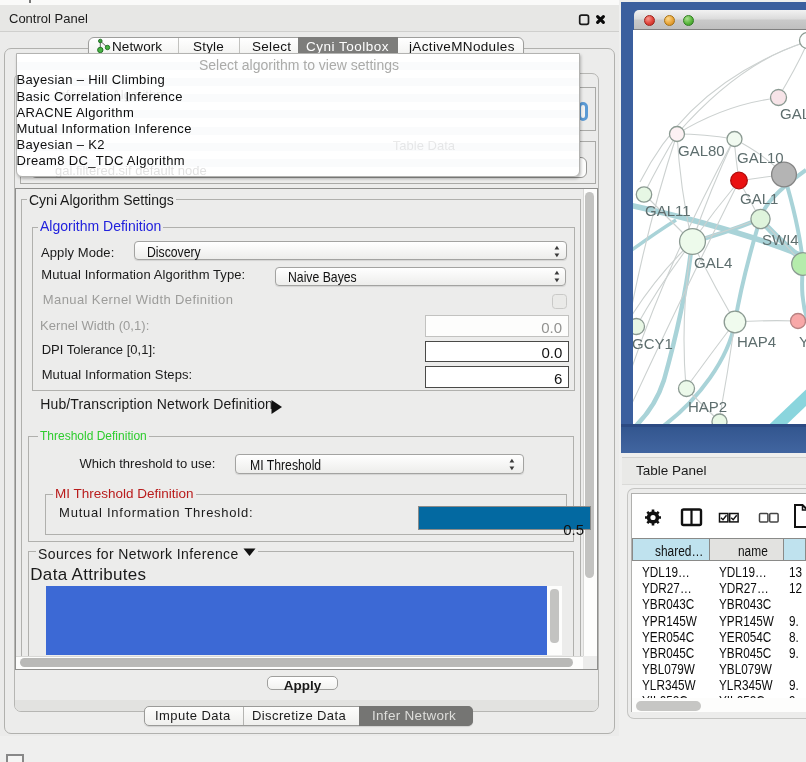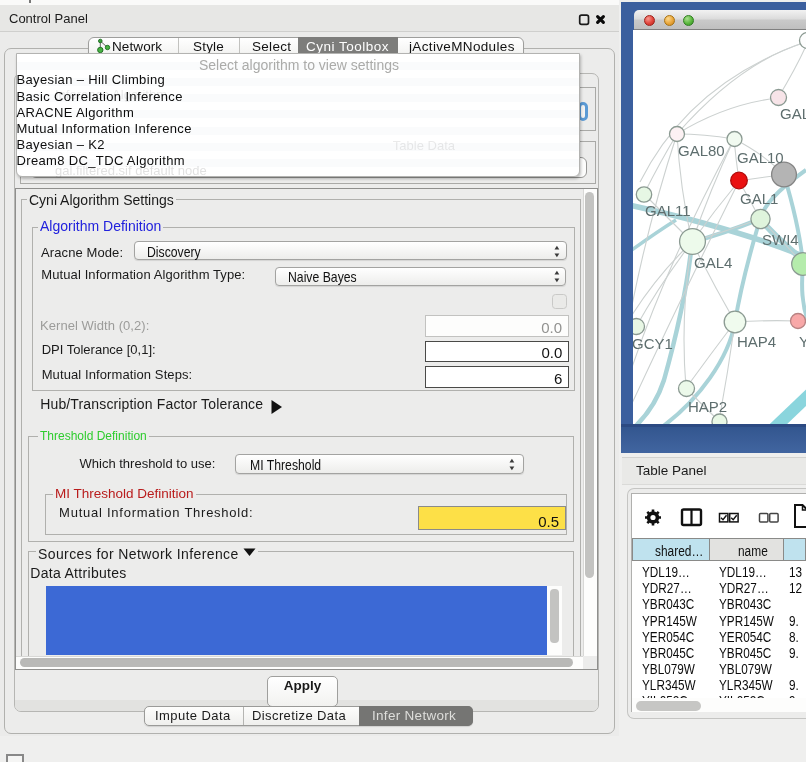--- a/index.html
+++ b/index.html
@@ -56,79 +56,80 @@
 
   <div class="abs" style="left:16px;top:656px;width:567px;height:13px;background:#fdfdfc;border-top:1px solid #d8d8d6;"></div>
   <div class="abs" style="left:20px;top:658px;width:553px;height:9px;background:#b9b9b7;border-radius:4.5px;"></div>
 
   <div class="abs" style="left:21px;top:199px;width:560px;height:457px;border:1px solid #b0b0ad;border-bottom:none;"></div>
   <div class="abs" style="left:27px;top:192px;background:#ececeb;padding:0 2px;font-size:14px;color:#1a1a1a;">Cyni Algorithm Settings</div>
 
   <div class="abs" style="left:32px;top:227px;width:543px;height:164px;border:1px solid #b0b0ad;"></div>
   <div class="abs" style="left:38px;top:218px;background:#ececeb;padding:0 2px;font-size:14px;color:#2121dd;">Algorithm Definition</div>
 
-  <div class="abs bold" style="left:41px;top:244.5px;font-size:13px;letter-spacing:0.1px;color:#1a1a1a;">Aracne Mode:</div>
+  <div class="abs bold" style="left:41px;top:244.5px;font-size:13px;letter-spacing:0.1px;color:#1a1a1a;">Apply Mode:</div>
   <div class="abs" style="left:133.5px;top:240.8px;width:433px;height:19px;border:1px solid #a3a3a1;border-radius:4px;background:linear-gradient(#ffffff,#ededeb);box-shadow:0 1px 1px rgba(0,0,0,0.1);"></div>
   <div class="abs" style="left:146.5px;top:243.6px;font-size:14.4px;color:#111;transform:scaleX(0.85);transform-origin:0 0;">Discovery</div>
   <svg class="abs" style="left:551px;top:245px;" width="12" height="13" viewBox="0 0 12 13">
       <path d="M5.9 0.8 L8.3 4.4 H3.5 Z" fill="#3a3a3a"></path>
       <path d="M5.9 12.2 L8.3 8.6 H3.5 Z" fill="#3a3a3a"></path>
     </svg>
 
   <div class="abs bold" style="left:41.3px;top:267.1px;font-size:13px;letter-spacing:0.1px;color:#1a1a1a;">Mutual Information Algorithm Type:</div>
   <div class="abs" style="left:274.7px;top:266.5px;width:291.8px;height:19px;border:1px solid #a3a3a1;border-radius:4px;background:linear-gradient(#ffffff,#ededeb);box-shadow:0 1px 1px rgba(0,0,0,0.1);"></div>
   <div class="abs" style="left:288px;top:269.3px;font-size:14.4px;color:#111;transform:scaleX(0.85);transform-origin:0 0;">Naive Bayes</div>
   <svg class="abs" style="left:551px;top:270px;" width="12" height="13" viewBox="0 0 12 13">
       <path d="M5.9 0.8 L8.3 4.4 H3.5 Z" fill="#3a3a3a"></path>
       <path d="M5.9 12.2 L8.3 8.6 H3.5 Z" fill="#3a3a3a"></path>
     </svg>
 
+  <div class="abs bold" style="left:42.8px;top:291.5px;font-size:13px;letter-spacing:0.4px;color:#9c9c9a;">Manual Kernel Width Definition</div>
   <div class="abs" style="left:552px;top:294px;width:15px;height:15px;border:1px solid #c9c9c7;border-radius:3.5px;background:#eaeae8;"></div>
 
-  <div class="abs bold" style="left:40px;top:317.6px;font-size:13px;letter-spacing:0.05px;color:#9c9c9a;">Kernel Width (0,2):</div>
+  <div class="abs bold" style="left:40px;top:317.6px;font-size:13px;letter-spacing:0.05px;color:#9c9c9a;">Kernel Width (0,1):</div>
   <div class="abs" style="left:424.7px;top:314.7px;width:144.3px;height:22.7px;border:1px solid #c2c2c0;background:#fdfdfc;font-size:15px;color:#929290;text-align:right;padding:3px 6px 0 0;">0.0</div>
 
   <div class="abs bold" style="left:41.7px;top:341.9px;font-size:13px;color:#1a1a1a;">DPI Tolerance [0,1]:</div>
   <div class="abs" style="left:424.7px;top:340.7px;width:144.6px;height:21.4px;border:1.5px solid #4a4a48;background:#ffffff;font-size:15px;color:#111;text-align:right;padding:2.5px 6px 0 0;">0.0</div>
 
   <div class="abs bold" style="left:41.7px;top:366.9px;font-size:13px;letter-spacing:0.1px;color:#1a1a1a;">Mutual Information Steps:</div>
   <div class="abs" style="left:424.7px;top:366px;width:144.6px;height:22.2px;border:1.5px solid #4a4a48;background:#ffffff;font-size:15px;color:#111;text-align:right;padding:3px 6px 0 0;">6</div>
 
-  <div class="abs" style="left:40.2px;top:395.8px;font-size:14px;letter-spacing:0.15px;color:#1a1a1a;">Hub/Transcription Factor Tolerance</div>
+  <div class="abs" style="left:40.2px;top:395.8px;font-size:14px;letter-spacing:0.15px;color:#1a1a1a;">Hub/Transcription Network Definition</div>
   <svg class="abs" style="left:269.5px;top:399px;" width="13" height="16" viewBox="0 0 13 16">
       <path d="M1.5 1 L12 8 L1.5 15 Z" fill="#111"></path>
     </svg>
 
   <div class="abs" style="left:28px;top:436px;width:546px;height:106px;border:1px solid #b0b0ad;"></div>
   <div class="abs" style="left:38px;top:428.5px;background:#ececeb;padding:0 2px;font-size:12px;color:#2ecc2e;">Threshold Definition</div>
 
   <div class="abs bold" style="left:79.5px;top:456.3px;font-size:13px;color:#1a1a1a;text-align:center;">Which threshold to use:</div>
   <div class="abs" style="left:234.9px;top:453.5px;width:288.7px;height:20px;border:1px solid #a3a3a1;border-radius:4px;background:linear-gradient(#ffffff,#ededeb);box-shadow:0 1px 1px rgba(0,0,0,0.1);"></div>
   <div class="abs" style="left:249.7px;top:456.5px;font-size:14.4px;color:#111;transform:scaleX(0.85);transform-origin:0 0;">MI Threshold</div>
   <svg class="abs" style="left:506px;top:457.5px;" width="12" height="13" viewBox="0 0 12 13">
       <path d="M5.9 0.8 L8.3 4.4 H3.5 Z" fill="#3a3a3a"></path>
       <path d="M5.9 12.2 L8.3 8.6 H3.5 Z" fill="#3a3a3a"></path>
     </svg>
 
   <div class="abs" style="left:45px;top:494px;width:522px;height:41px;border:1px solid #b0b0ad;"></div>
   <div class="abs" style="left:53px;top:485.5px;background:#ececeb;padding:0 2px;font-size:13.5px;color:#b91c1c;">MI Threshold Definition</div>
   <div class="abs bold" style="left:59.1px;top:505.3px;font-size:13px;letter-spacing:0.75px;color:#1a1a1a;">Mutual Information Threshold:</div>
-  <div class="abs" style="left:418px;top:506px;width:148px;height:24px;border:1px solid #8b8b89;background:#fde047;font-size:15px;color:#111;text-align:right;padding:6px 6px 0 0;">0.5</div>
+  <div class="abs" style="left:418px;top:506px;width:173px;height:24px;border:1px solid #8b8b89;background:#0369a1;font-size:15px;color:#111;text-align:right;padding:14px 6px 0 0;">0.5</div>
 
   <div class="abs" style="left:28px;top:551px;width:546px;height:105px;border:1px solid #b0b0ad;border-bottom:none;"></div>
   <div class="abs" style="left:36px;top:544px;background:#ececeb;padding:0 2px;font-size:14px;letter-spacing:0.4px;color:#1a1a1a;">Sources for Network Inference <span style="display:inline-block;vertical-align:2px;"><svg width="13" height="10" viewBox="0 0 13 10">
           <path d="M0.5 1.5 L12.5 1.5 L6.5 9 Z" fill="#111"></path>
         </svg></span></div>
-  <div class="abs bold" style="left:30.3px;top:564.5px;font-size:14px;letter-spacing:0.3px;color:#1a1a1a;">Data Attributes</div>
+  <div class="abs bold" style="left:30.3px;top:564.5px;font-size:17px;letter-spacing:0.3px;color:#1a1a1a;">Data Attributes</div>
 
   <div class="abs" style="left:46px;top:586.4px;width:500.5px;height:69.1px;background:#3c69d5;"></div>
   <div class="abs" style="left:546.5px;top:586.4px;width:15px;height:69.1px;background:#fdfdfc;"></div>
   <div class="abs" style="left:550.4px;top:588.8px;width:8.2px;height:54px;background:#c3c3c1;border-radius:4px;"></div>
 
-  <div class="abs" style="left:267px;top:676px;width:71px;height:31px;border:1px solid #9f9f9d;border-radius:5px;background:linear-gradient(#ffffff,#f2f2f0);text-align:center;font-size:13.5px;font-weight:bold;line-height:18px;color:#1a1a1a;">Apply</div>
+  <div class="abs" style="left:267px;top:676px;width:71px;height:14px;border:1px solid #9f9f9d;border-radius:5px;background:linear-gradient(#ffffff,#f2f2f0);text-align:center;font-size:13.5px;font-weight:bold;line-height:18px;color:#1a1a1a;">Apply</div>
 
   <div class="abs" style="left:144px;top:706px;width:329px;height:20px;border:1px solid #9a9a98;border-radius:5px;background:linear-gradient(#fdfdfc,#efefed);box-shadow:0 1px 1px rgba(0,0,0,0.12);"></div>
   <div class="abs" style="left:243px;top:707px;width:1px;height:18px;background:#b5b5b2;"></div>
   <div class="abs" style="left:359px;top:706px;width:114px;height:20px;background:#757573;border-radius:0 5px 5px 0;"></div>
   <div class="abs bold" style="left:155px;top:707.5px;font-size:13px;letter-spacing:0.45px;color:#1a1a1a;">Impute Data</div>
   <div class="abs bold" style="left:252px;top:707.5px;font-size:13px;letter-spacing:0.4px;color:#1a1a1a;">Discretize Data</div>
   <div class="abs" style="left:372px;top:707.5px;font-size:13.5px;letter-spacing:0.3px;color:#dededb;">Infer Network</div>
 
   <div class="abs" style="left:6px;top:754px;width:18px;height:14px;border:2px solid #888;background:#f5f5f4;"></div>
 

